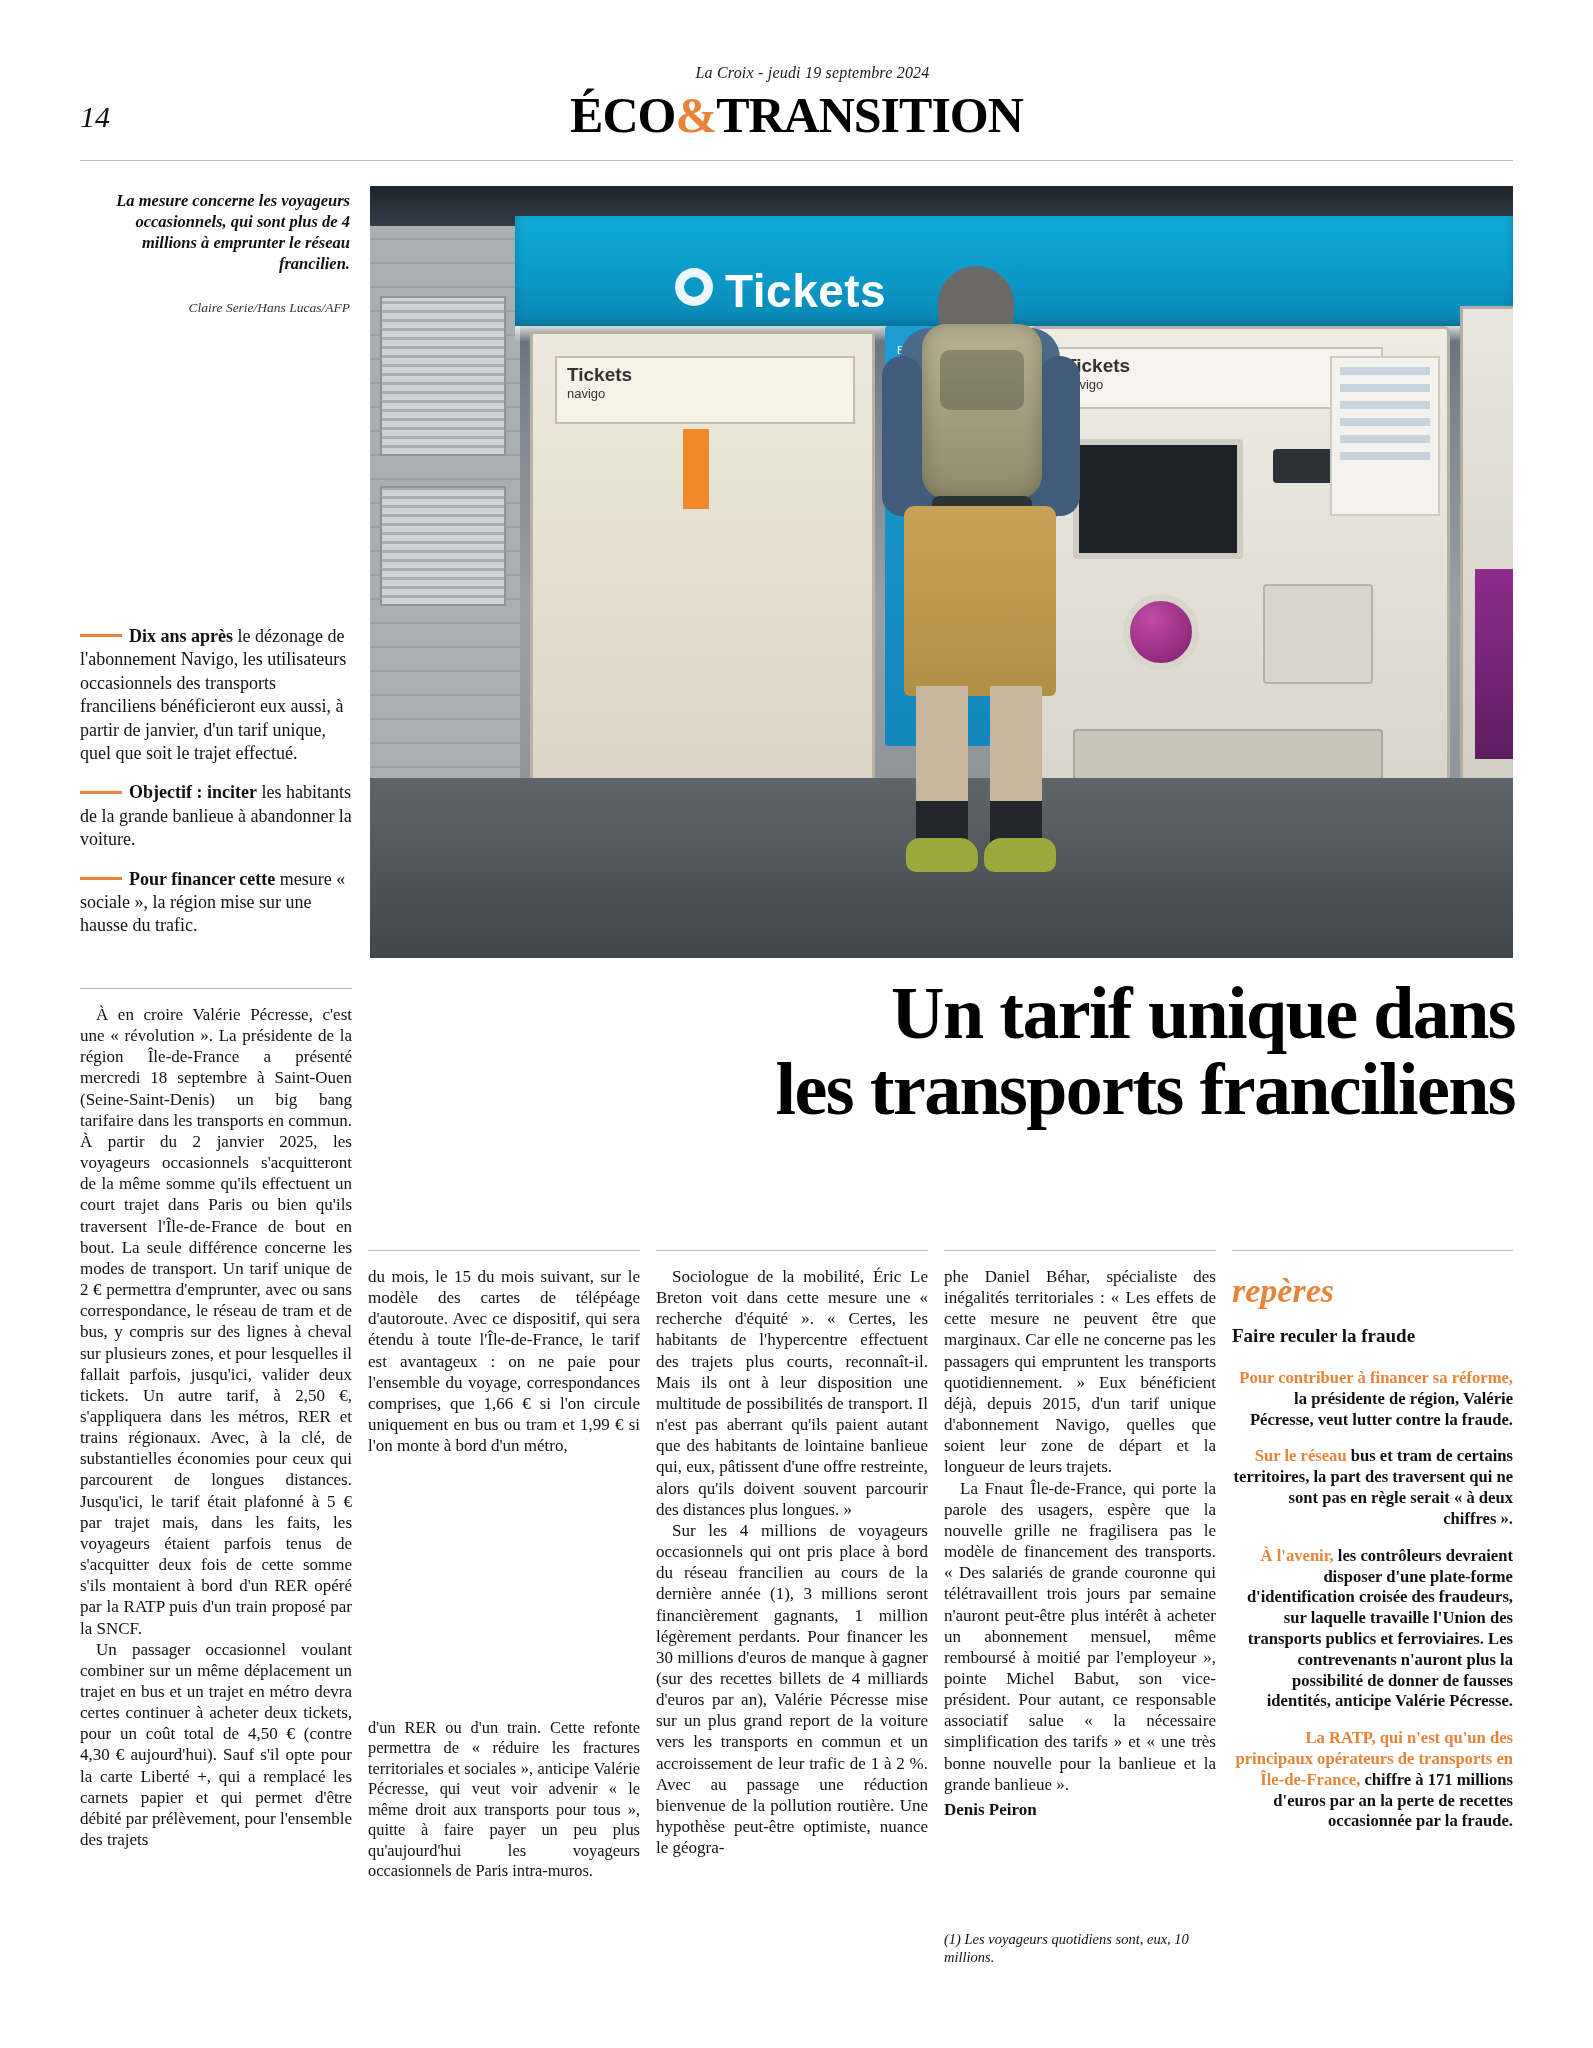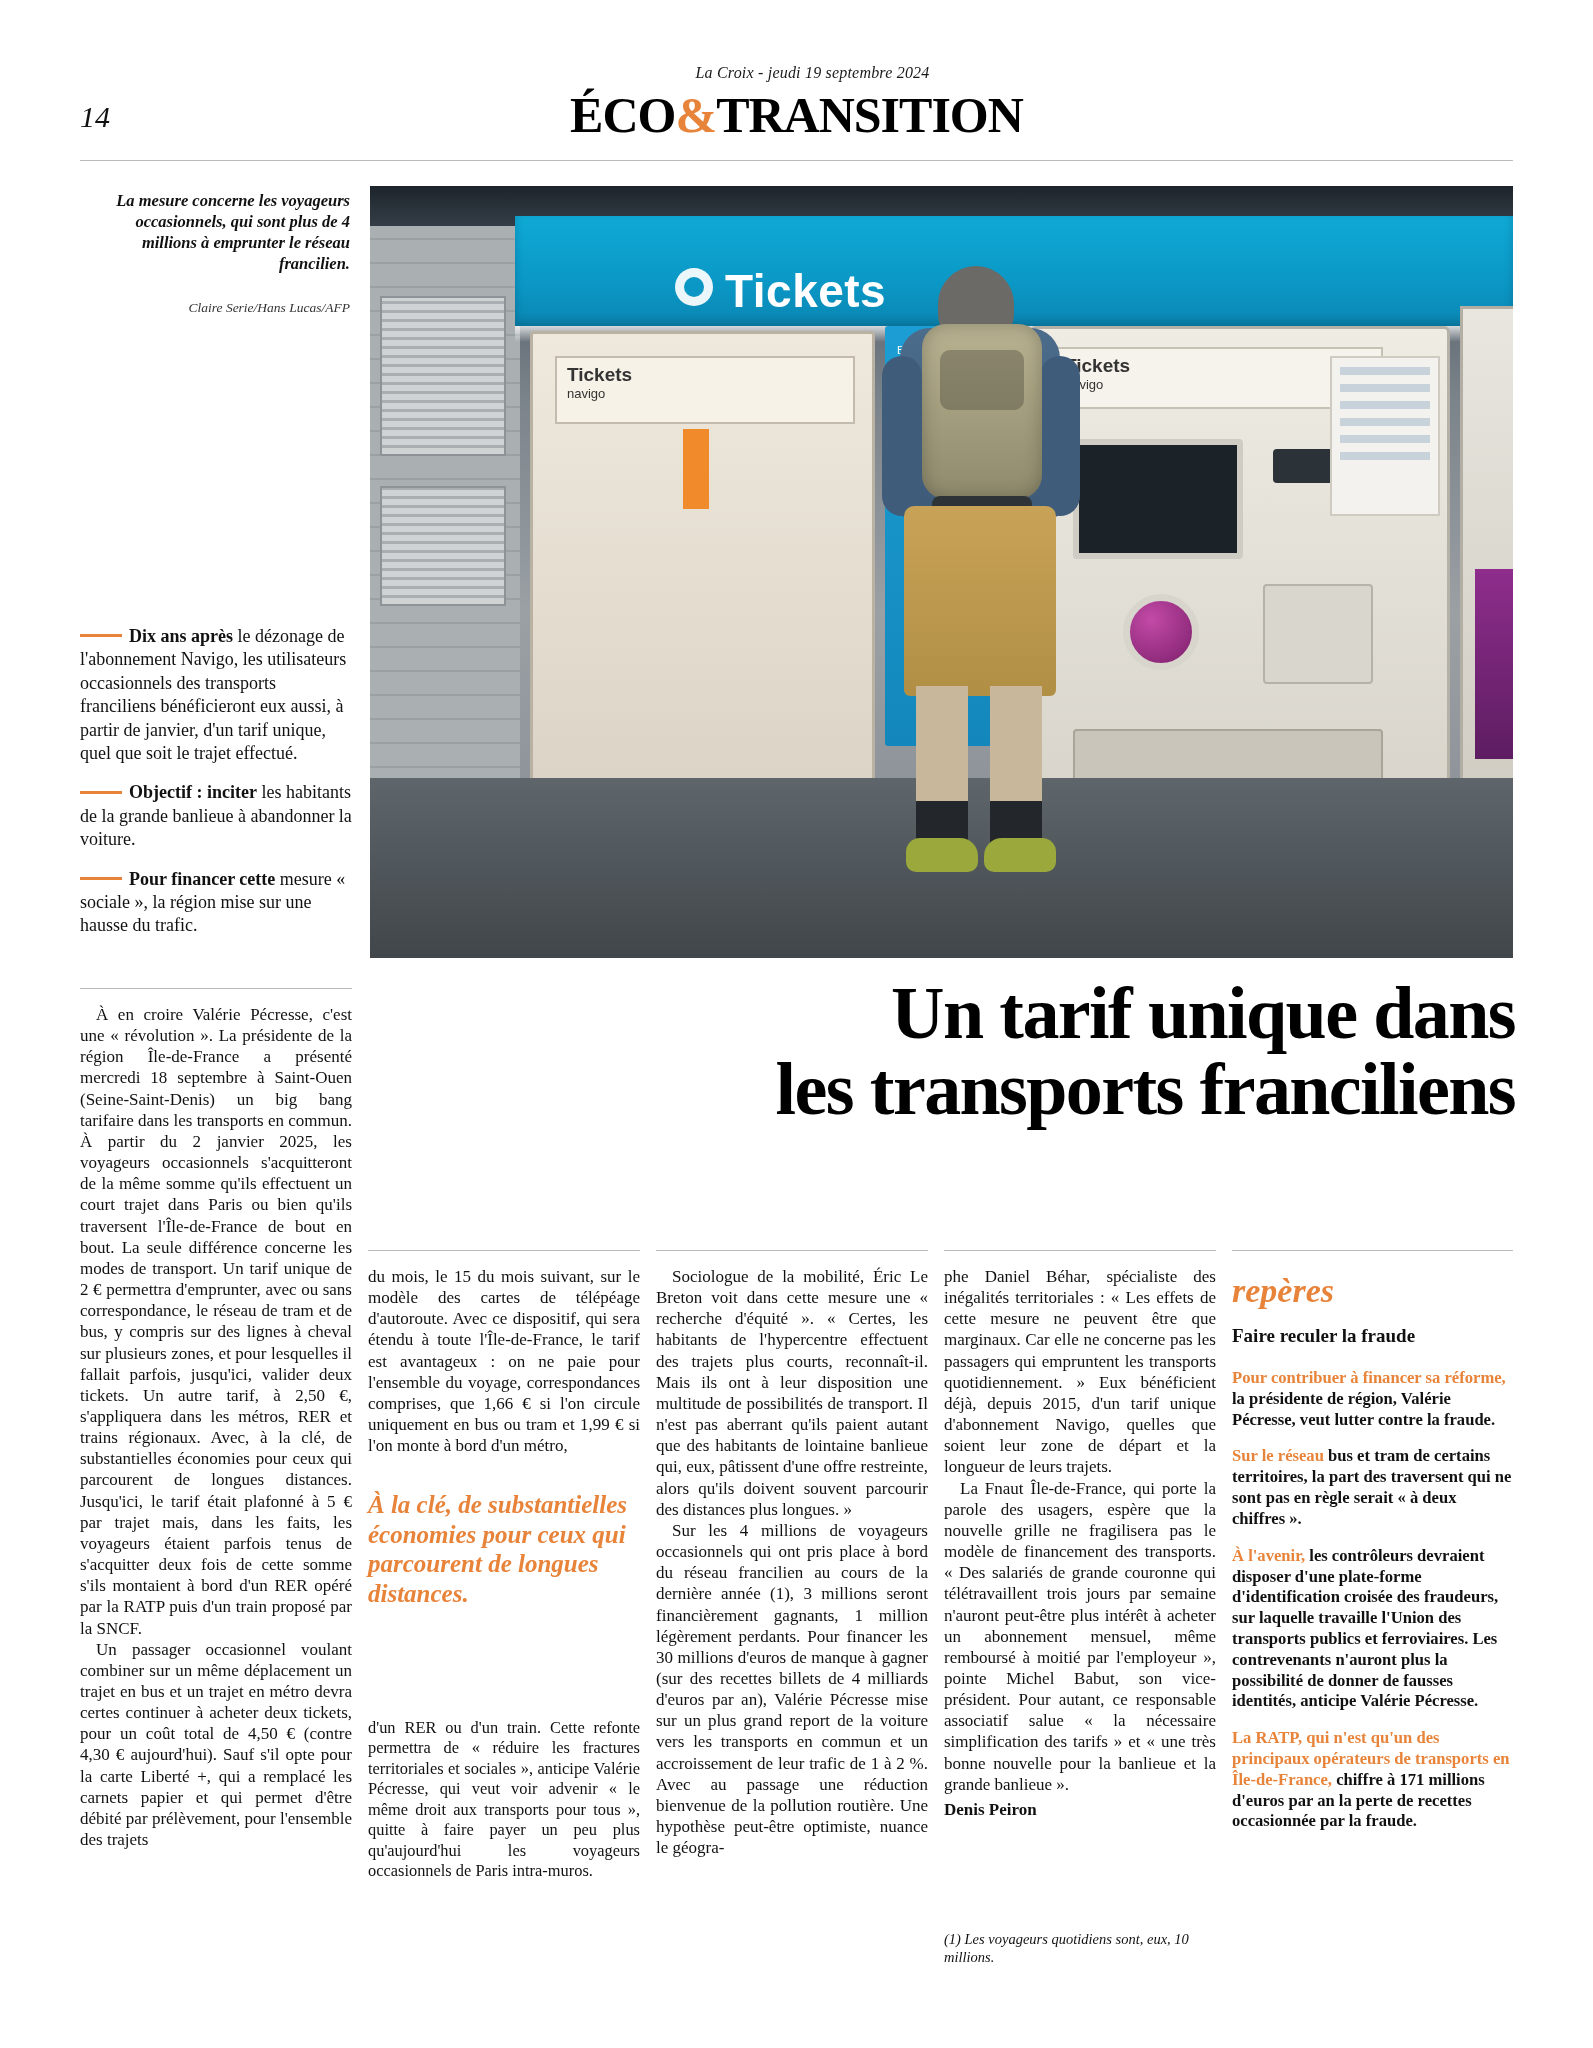--- a/index.html
+++ b/index.html
@@ -355,21 +355,21 @@
     color: #E8833A;
   }
   .rep-sub {
     position: absolute; left: 1232px; top: 1325px; width: 281px;
     font-family: "Liberation Serif", serif;
     font-weight: bold; font-size: 19px; color: #111;
   }
   .rep-items {
     position: absolute; left: 1232px; top: 1368px; width: 281px;
     font-family: "Liberation Serif", serif;
-    font-size: 16.6px; line-height: 1.255; color: #111;
+    font-size: 16.6px; line-height: 1.255; color: #111; text-align: right;
   }
   .rep-item { margin-bottom: 16px; font-weight: bold; }
   .rep-item .hl { color: #E8833A; }
 </style>
 </head>
 <body>
 
 <div class="page">
 
   <div class="masthead-date">La Croix - jeudi 19 septembre 2024</div>
@@ -480,21 +480,20 @@
   <div class="rule-body rb5"></div>
 
   <div class="col col1">
     <p class="first">À en croire Valérie Pécresse, c'est une « révolution ». La présidente de la région Île-de-France a présenté mercredi 18 septembre à Saint-Ouen (Seine-Saint-Denis) un big bang tarifaire dans les transports en commun. À partir du 2 janvier 2025, les voyageurs occasionnels s'acquitteront de la même somme qu'ils effectuent un court trajet dans Paris ou bien qu'ils traversent l'Île-de-France de bout en bout. La seule différence concerne les modes de transport. Un tarif unique de 2 € permettra d'emprunter, avec ou sans correspondance, le réseau de tram et de bus, y compris sur des lignes à cheval sur plusieurs zones, et pour lesquelles il fallait parfois, jusqu'ici, valider deux tickets. Un autre tarif, à 2,50 €, s'appliquera dans les métros, RER et trains régionaux. Avec, à la clé, de substantielles économies pour ceux qui parcourent de longues distances. Jusqu'ici, le tarif était plafonné à 5 € par trajet mais, dans les faits, les voyageurs étaient parfois tenus de s'acquitter deux fois de cette somme s'ils montaient à bord d'un RER opéré par la RATP puis d'un train proposé par la SNCF.</p>
     <p>Un passager occasionnel voulant combiner sur un même déplacement un trajet en bus et un trajet en métro devra certes continuer à acheter deux tickets, pour un coût total de 4,50 € (contre 4,30 € aujourd'hui). Sauf s'il opte pour la carte Liberté +, qui a remplacé les carnets papier et qui permet d'être débité par prélèvement, pour l'ensemble des trajets</p>
   </div>
 
   <div class="col col2">
     <p style="text-indent:0">du mois, le 15 du mois suivant, sur le modèle des cartes de télépéage d'autoroute. Avec ce dispositif, qui sera étendu à toute l'Île-de-France, le tarif est avantageux : on ne paie pour l'ensemble du voyage, correspondances comprises, que 1,66 € si l'on circule uniquement en bus ou tram et 1,99 € si l'on monte à bord d'un métro,</p>
   </div>
-  <div class="pullquote">À la clé, de substantielles économies pour ceux qui parcourent de longues distances.</div>
   <div class="col2b">
     <p>d'un RER ou d'un train. Cette refonte permettra de « réduire les fractures territoriales et sociales », anticipe Valérie Pécresse, qui veut voir advenir « le même droit aux transports pour tous », quitte à faire payer un peu plus qu'aujourd'hui les voyageurs occasionnels de Paris intra-muros.</p>
   </div>
 
   <div class="col col3">
     <p>Sociologue de la mobilité, Éric Le Breton voit dans cette mesure une « recherche d'équité ». « Certes, les habitants de l'hypercentre effectuent des trajets plus courts, reconnaît-il. Mais ils ont à leur disposition une multitude de possibilités de transport. Il n'est pas aberrant qu'ils paient autant que des habitants de lointaine banlieue qui, eux, pâtissent d'une offre restreinte, alors qu'ils doivent souvent parcourir des distances plus longues. »</p>
     <p>Sur les 4 millions de voyageurs occasionnels qui ont pris place à bord du réseau francilien au cours de la dernière année (1), 3 millions seront financièrement gagnants, 1 million légèrement perdants. Pour financer les 30 millions d'euros de manque à gagner (sur des recettes billets de 4 milliards d'euros par an), Valérie Pécresse mise sur un plus grand report de la voiture vers les transports en commun et un accroissement de leur trafic de 1 à 2 %. Avec au passage une réduction bienvenue de la pollution routière. Une hypothèse peut-être optimiste, nuance le géogra-</p>
   </div>
 
   <div class="col col4">

